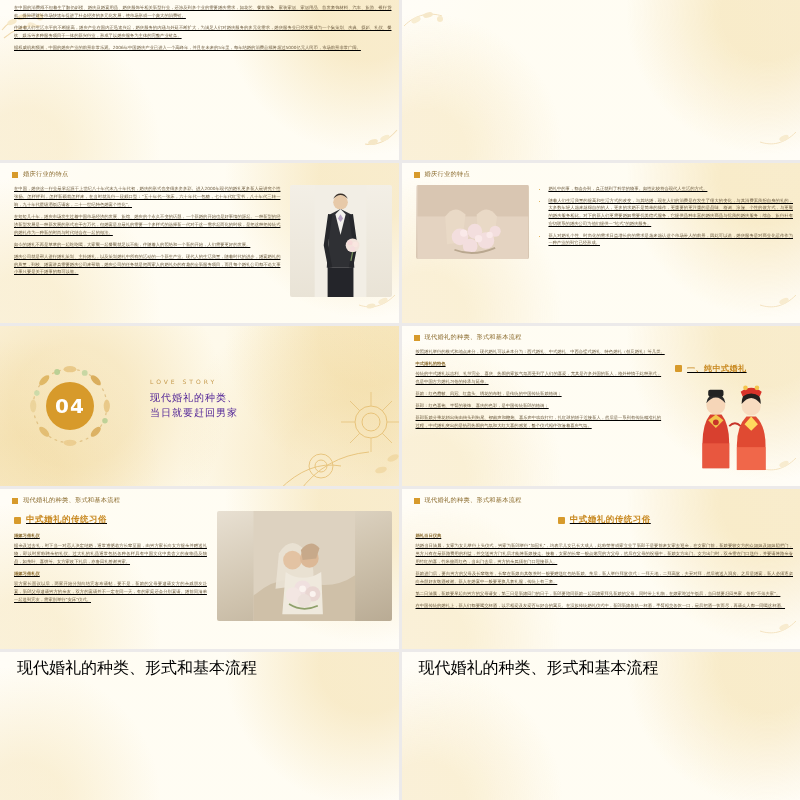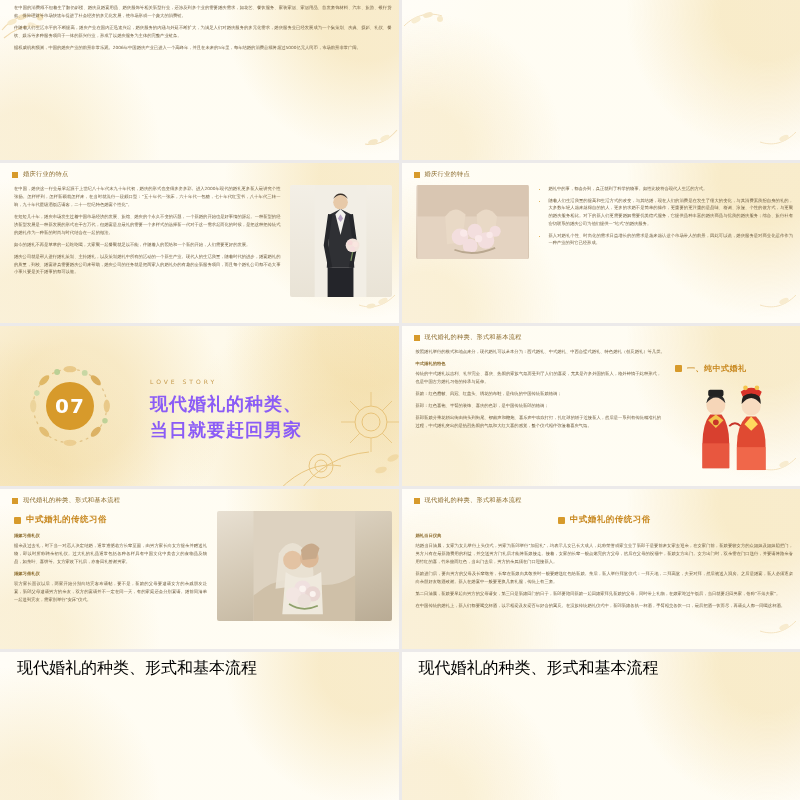--- a/index.html
+++ b/index.html
@@ -13,21 +13,21 @@
      pointer-events:none;}
   .corner-tl,.corner-br{position:absolute;width:60px;height:60px;pointer-events:none;opacity:.55;}
   .corner-tl{left:0;top:0;}
   .corner-br{right:0;bottom:0;transform:rotate(180deg);}
 
   
   .hdr{position:relative;z-index:3;display:flex;align-items:center;gap:5px;padding:7px 12px 4px 12px;}
   .hdr .sq{width:6px;height:6px;background:#d79a2b;display:inline-block;flex:0 0 auto;}
   .hdr .t{font-size:6.2px;color:#8a6a2c;letter-spacing:.3px;}
 
-  .body{position:relative;z-index:3;padding:2px 7px 8px 14px;}
+  .body{position:relative;z-index:3;padding:2px 7px 8px 14px;text-decoration:underline;}
   .p{font-size:4.3px;line-height:1.85;color:#6b5a3e;text-align:justify;margin:0 0 4px 0;}
   .ttl{font-size:9px;color:#c8881f;font-weight:bold;letter-spacing:.5px;}
   .ttl-row{display:flex;align-items:center;gap:5px;margin:3px 0 6px 0;}
   .ttl-row .dot{width:7px;height:7px;background:#d79a2b;border-radius:1px;}
   .bullets li{font-size:4.3px;line-height:1.8;color:#6b5a3e;margin-bottom:4px;text-align:justify;}
   .bullets{margin:0;padding-left:9px;}
   .bullets li::marker{color:#d79a2b;}
 
   .two{display:flex;gap:10px;}
   .col{flex:1;}
@@ -43,21 +43,21 @@
   
   .divider{background:#fdf6e3;}
   .divider:after{content:"";position:absolute;inset:0;background:
      radial-gradient(circle at 18% 50%, rgba(236,203,128,.35) 0 18%, rgba(255,255,255,0) 46%),
      radial-gradient(circle at 85% 80%, rgba(236,203,128,.30) 0 14%, rgba(255,255,255,0) 44%);}
   .wreath{position:absolute;left:24px;top:34px;width:92px;height:92px;z-index:4;}
   .numcircle{position:absolute;left:46px;top:56px;width:48px;height:48px;border-radius:50%;background:#d79a2b;
       display:flex;align-items:center;justify-content:center;color:#fff;font-size:20px;font-weight:bold;z-index:5;letter-spacing:1px;}
   .div-right{position:absolute;left:150px;top:52px;z-index:5;}
   .love{font-size:6px;letter-spacing:3px;color:#c59a4e;margin-bottom:6px;}
-  .bigttl{font-size:18px;font-weight:bold;color:#8b5cf6;line-height:1.45;letter-spacing:1px;}
+  .bigttl{font-size:10px;font-weight:normal;color:#4c1d95;line-height:1.45;letter-spacing:1px;}
 
   .partial-hdr{position:relative;z-index:3;display:flex;align-items:center;gap:5px;padding:6px 12px;}
 </style>
 </head>
 <body>
 
 <div class="deck">
 
   <div class="slide s1">
     <svg class="corner-tl" viewBox="0 0 60 60">
@@ -229,21 +229,21 @@
         <ellipse cx="50" cy="90" rx="7" ry="3.4" fill="#eccd90"></ellipse>
         <ellipse cx="78" cy="78" rx="7" ry="3.4" transform="rotate(-45 78 78)" fill="#dbb061"></ellipse>
         <ellipse cx="90" cy="50" rx="7" ry="3.4" transform="rotate(90 90 50)" fill="#e9c887"></ellipse>
         <ellipse cx="78" cy="22" rx="7" ry="3.4" transform="rotate(45 78 22)" fill="#d9ab58"></ellipse>
         <circle cx="36" cy="13" r="3.2" fill="#b8cf93"></circle>
         <circle cx="66" cy="14" r="3.2" fill="#c6d7a3"></circle>
         <circle cx="14" cy="36" r="3" fill="#cbdbaa"></circle>
         <circle cx="88" cy="66" r="3" fill="#bdd197"></circle>
       </g>
     </svg>
-    <div class="numcircle">07</div>
+    <div class="numcircle">04</div>
     <div class="div-right">
       <div class="love">LOVE   STORY</div>
       <div class="bigttl">现代婚礼的种类、</div>
       <div class="bigttl">当日就要赶回男家</div>
     </div>
   </div>
 
   <div class="slide">
     <svg class="corner-br" viewBox="0 0 60 60">
       <g fill="none" stroke="#e0b464" stroke-width="1" opacity=".6">

